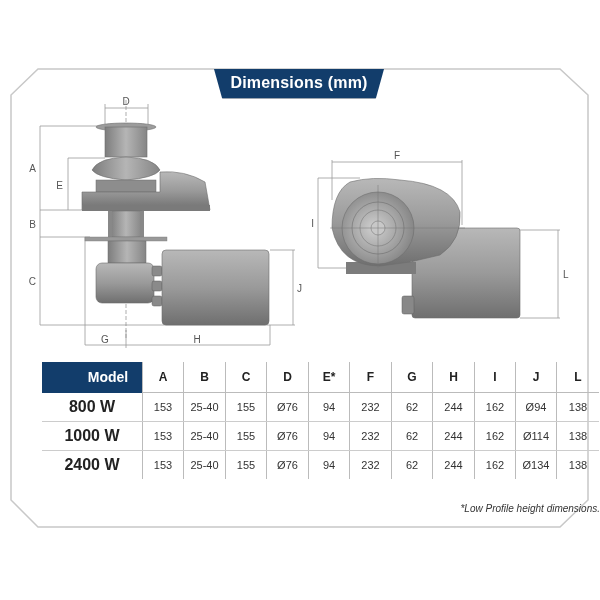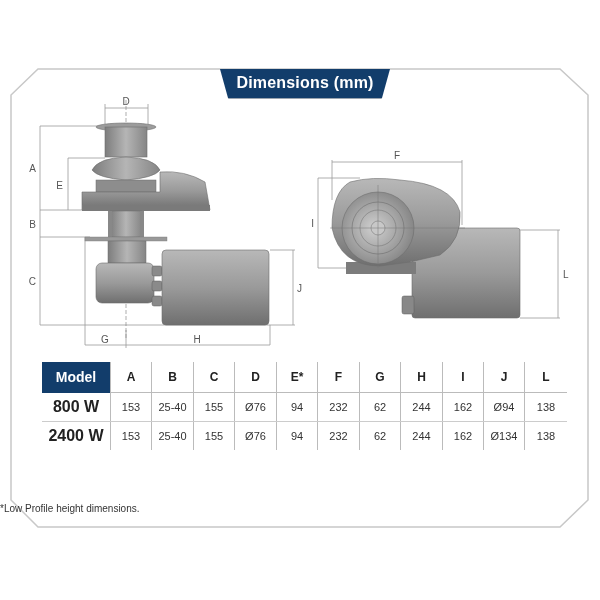--- a/index.html
+++ b/index.html
@@ -1,31 +1,31 @@
 <!DOCTYPE html>
 <html><head>
 <meta charset="utf-8">
 <style>
   html,body{margin:0;padding:0;background:#ffffff;}
   body{width:600px;height:600px;position:relative;overflow:hidden;font-family:"Liberation Sans",sans-serif;}
   .frame{position:absolute;left:0;top:0;width:600px;height:600px;}
-  .title-banner{position:absolute;left:220px;top:69px;width:170px;height:37px;}
+  .title-banner{position:absolute;left:214px;top:69px;width:170px;height:37px;}
   .title-banner svg{position:absolute;left:0;top:0;}
   .title-text{position:absolute;left:0;top:0;width:170px;height:28px;line-height:28px;text-align:center;color:#ffffff;font-weight:bold;font-size:16px;letter-spacing:0.2px;}
   .drawing{position:absolute;left:0;top:0;width:600px;height:600px;}
   table.spec{position:absolute;left:42px;top:362px;border-collapse:collapse;font-size:11px;color:#333;}
   table.spec th,table.spec td{text-align:center;padding:0;}
   table.spec th{height:30px;font-weight:bold;font-size:12px;color:#222;border-bottom:1px solid #bbb;}
   table.spec td{height:28px;border-bottom:1px solid #ccc;}
   table.spec tr:last-child td{border-bottom:none;}
   table.spec th + th, table.spec td + td{border-left:1px solid #bbb;}
-  table.spec th.model-head{background:#123d6b;color:#fff;font-size:14px;width:68px;border-bottom:none;}
+  table.spec th.model-head{background:#123d6b;color:#fff;font-size:14px;width:68px;border-bottom:none;padding-left:32px;}
   table.spec td.model-cell{font-weight:bold;font-size:16px;color:#222;}
   table.spec .c{width:40px;}
-  .footnote{position:absolute;left:0;top:503px;width:600px;text-align:left;font-size:10px;color:#333;}
+  .footnote{position:absolute;left:0;top:503px;width:600px;text-align:right;font-style:italic;font-size:10px;color:#333;}
 </style>
 </head>
 <body>
 
 <svg class="frame" width="600" height="600" viewBox="0 0 600 600">
   <polygon points="38,69 560,69 588,95 588,500 560,527 38,527 11,500 11,95" fill="#ffffff" stroke="#c8c8c8" stroke-width="1.5"></polygon>
 </svg>
 
 <div class="title-banner">
   <svg width="170" height="30" viewBox="0 0 170 30">
@@ -184,20 +184,34 @@
       <td>Ø76</td>
       <td>94</td>
       <td>232</td>
       <td>62</td>
       <td>244</td>
       <td>162</td>
       <td>Ø94</td>
       <td>138</td>
     </tr>
     <tr>
+      <td class="model-cell">1000 W</td>
+      <td>153</td>
+      <td>25-40</td>
+      <td>155</td>
+      <td>Ø76</td>
+      <td>94</td>
+      <td>232</td>
+      <td>62</td>
+      <td>244</td>
+      <td>162</td>
+      <td>Ø114</td>
+      <td>138</td>
+    </tr>
+    <tr>
       <td class="model-cell">2400 W</td>
       <td>153</td>
       <td>25-40</td>
       <td>155</td>
       <td>Ø76</td>
       <td>94</td>
       <td>232</td>
       <td>62</td>
       <td>244</td>
       <td>162</td>

